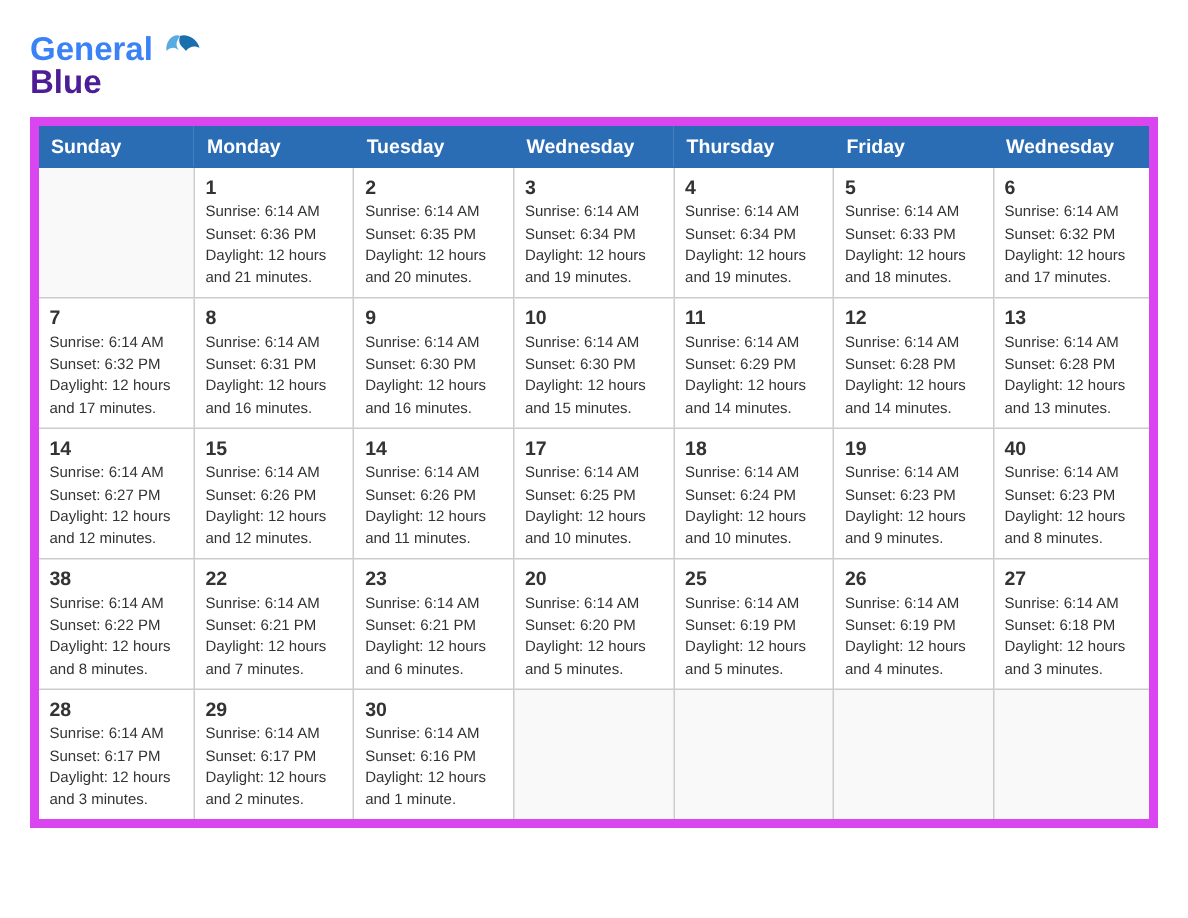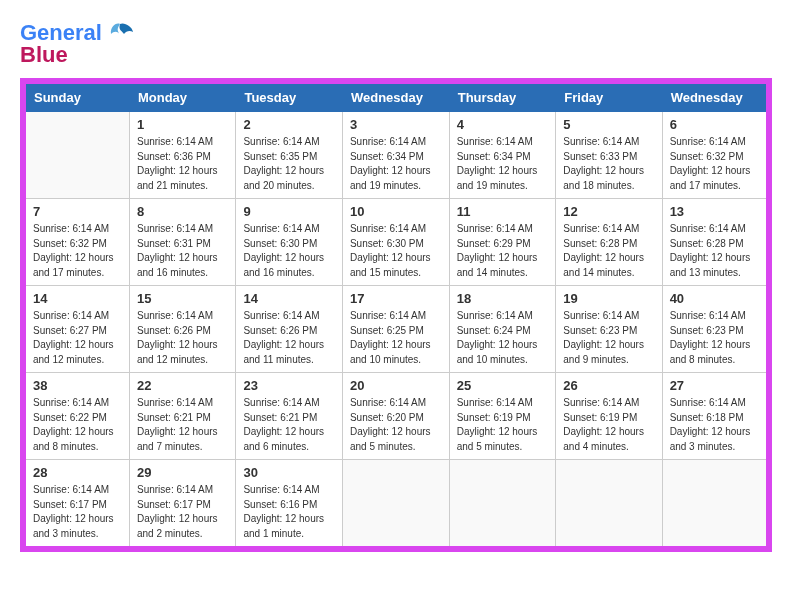--- a/index.html
+++ b/index.html
@@ -85,21 +85,21 @@
 
 <div class="header">
   <div class="logo">
     <div class="logo-row">
       <span style="font-size:22px;font-weight:bold;color:#3b82f6;">General</span>
       <svg width="28" height="22" viewBox="0 0 28 22">
         <path d="M14 2 C18 0, 26 4, 27 10 C24 8, 20 9, 18 12 C16 9, 12 8, 14 2Z" fill="#1a6faf"></path>
         <path d="M14 2 C10 0, 4 5, 5 12 C8 9, 12 9, 14 13 C12 9, 10 8, 14 2Z" fill="#5aabdf"></path>
       </svg>
     </div>
-    <span style="font-size:22px;font-weight:bold;color:#be185d;margin-top:-4px;">Blue</span>
+    <span style="font-size:22px;font-weight:bold;color:#4c1d95;margin-top:-4px;">Blue</span>
   </div>
   <div class="title-block">
     <div class="month-title"></div>
     <div class="subtitle"></div>
   </div>
 </div>
 
 <table class="calendar">
   <thead>
     <tr>

